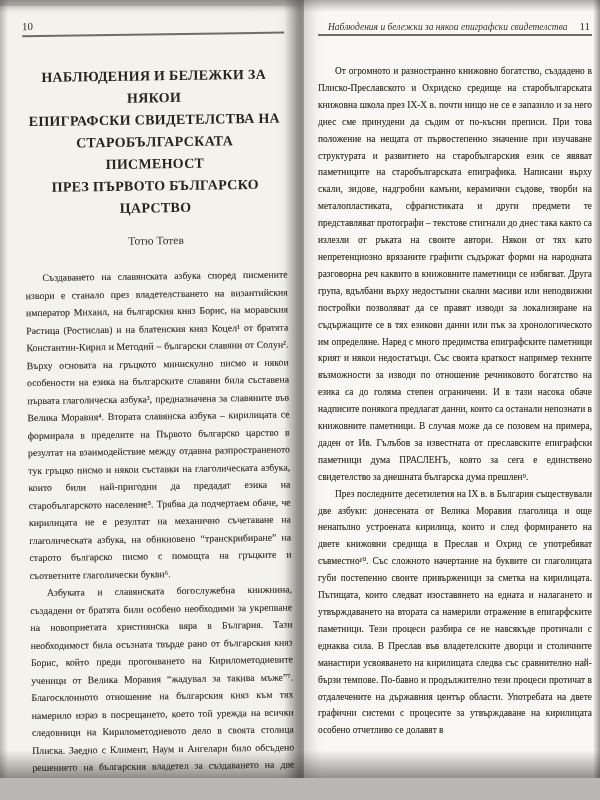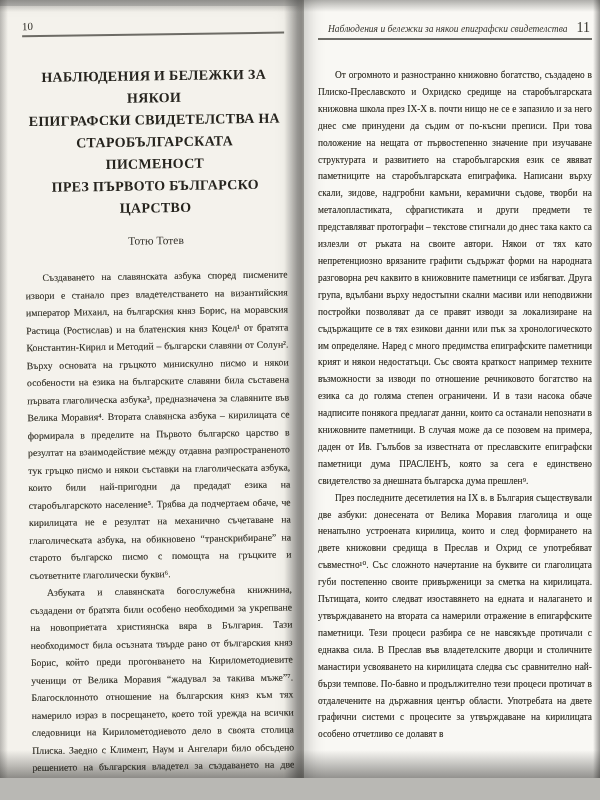--- a/index.html
+++ b/index.html
@@ -56,21 +56,21 @@
     box-shadow: inset 16px 0 20px -16px rgba(0,0,0,.30);
     padding: 20px 8px 0 14px; box-sizing: border-box;
     color: #3a382f;
   }
   .rp-head {
     display: flex; align-items: baseline; justify-content: flex-end;
     font-size: 9.5px; font-style: italic; color: #35332c;
     padding: 0 2px 0 10px; gap: 10px;
   }
   .rp-head .run { flex: 1 1 auto; text-align: center; white-space: nowrap; overflow: hidden; }
-  .rp-head .pn { font-style: normal; font-size: 14px; }
+  .rp-head .pn { font-style: normal; font-size: 11px; }
   .page-right .head-rule { border-top-width: 2px; margin-top: 2px; }
   .page-right .body-par { font-size: 9.4px; line-height: 16.9px; }
   .page-right .body-par.first { margin-top: 27px; }
   
   .edge-top {
     position: absolute; left: 0; top: 0; width: 600px; height: 12px;
     background: linear-gradient(to bottom, rgba(40,40,38,.35), rgba(0,0,0,0));
     pointer-events: none;
   }
   .edge-bottom {

